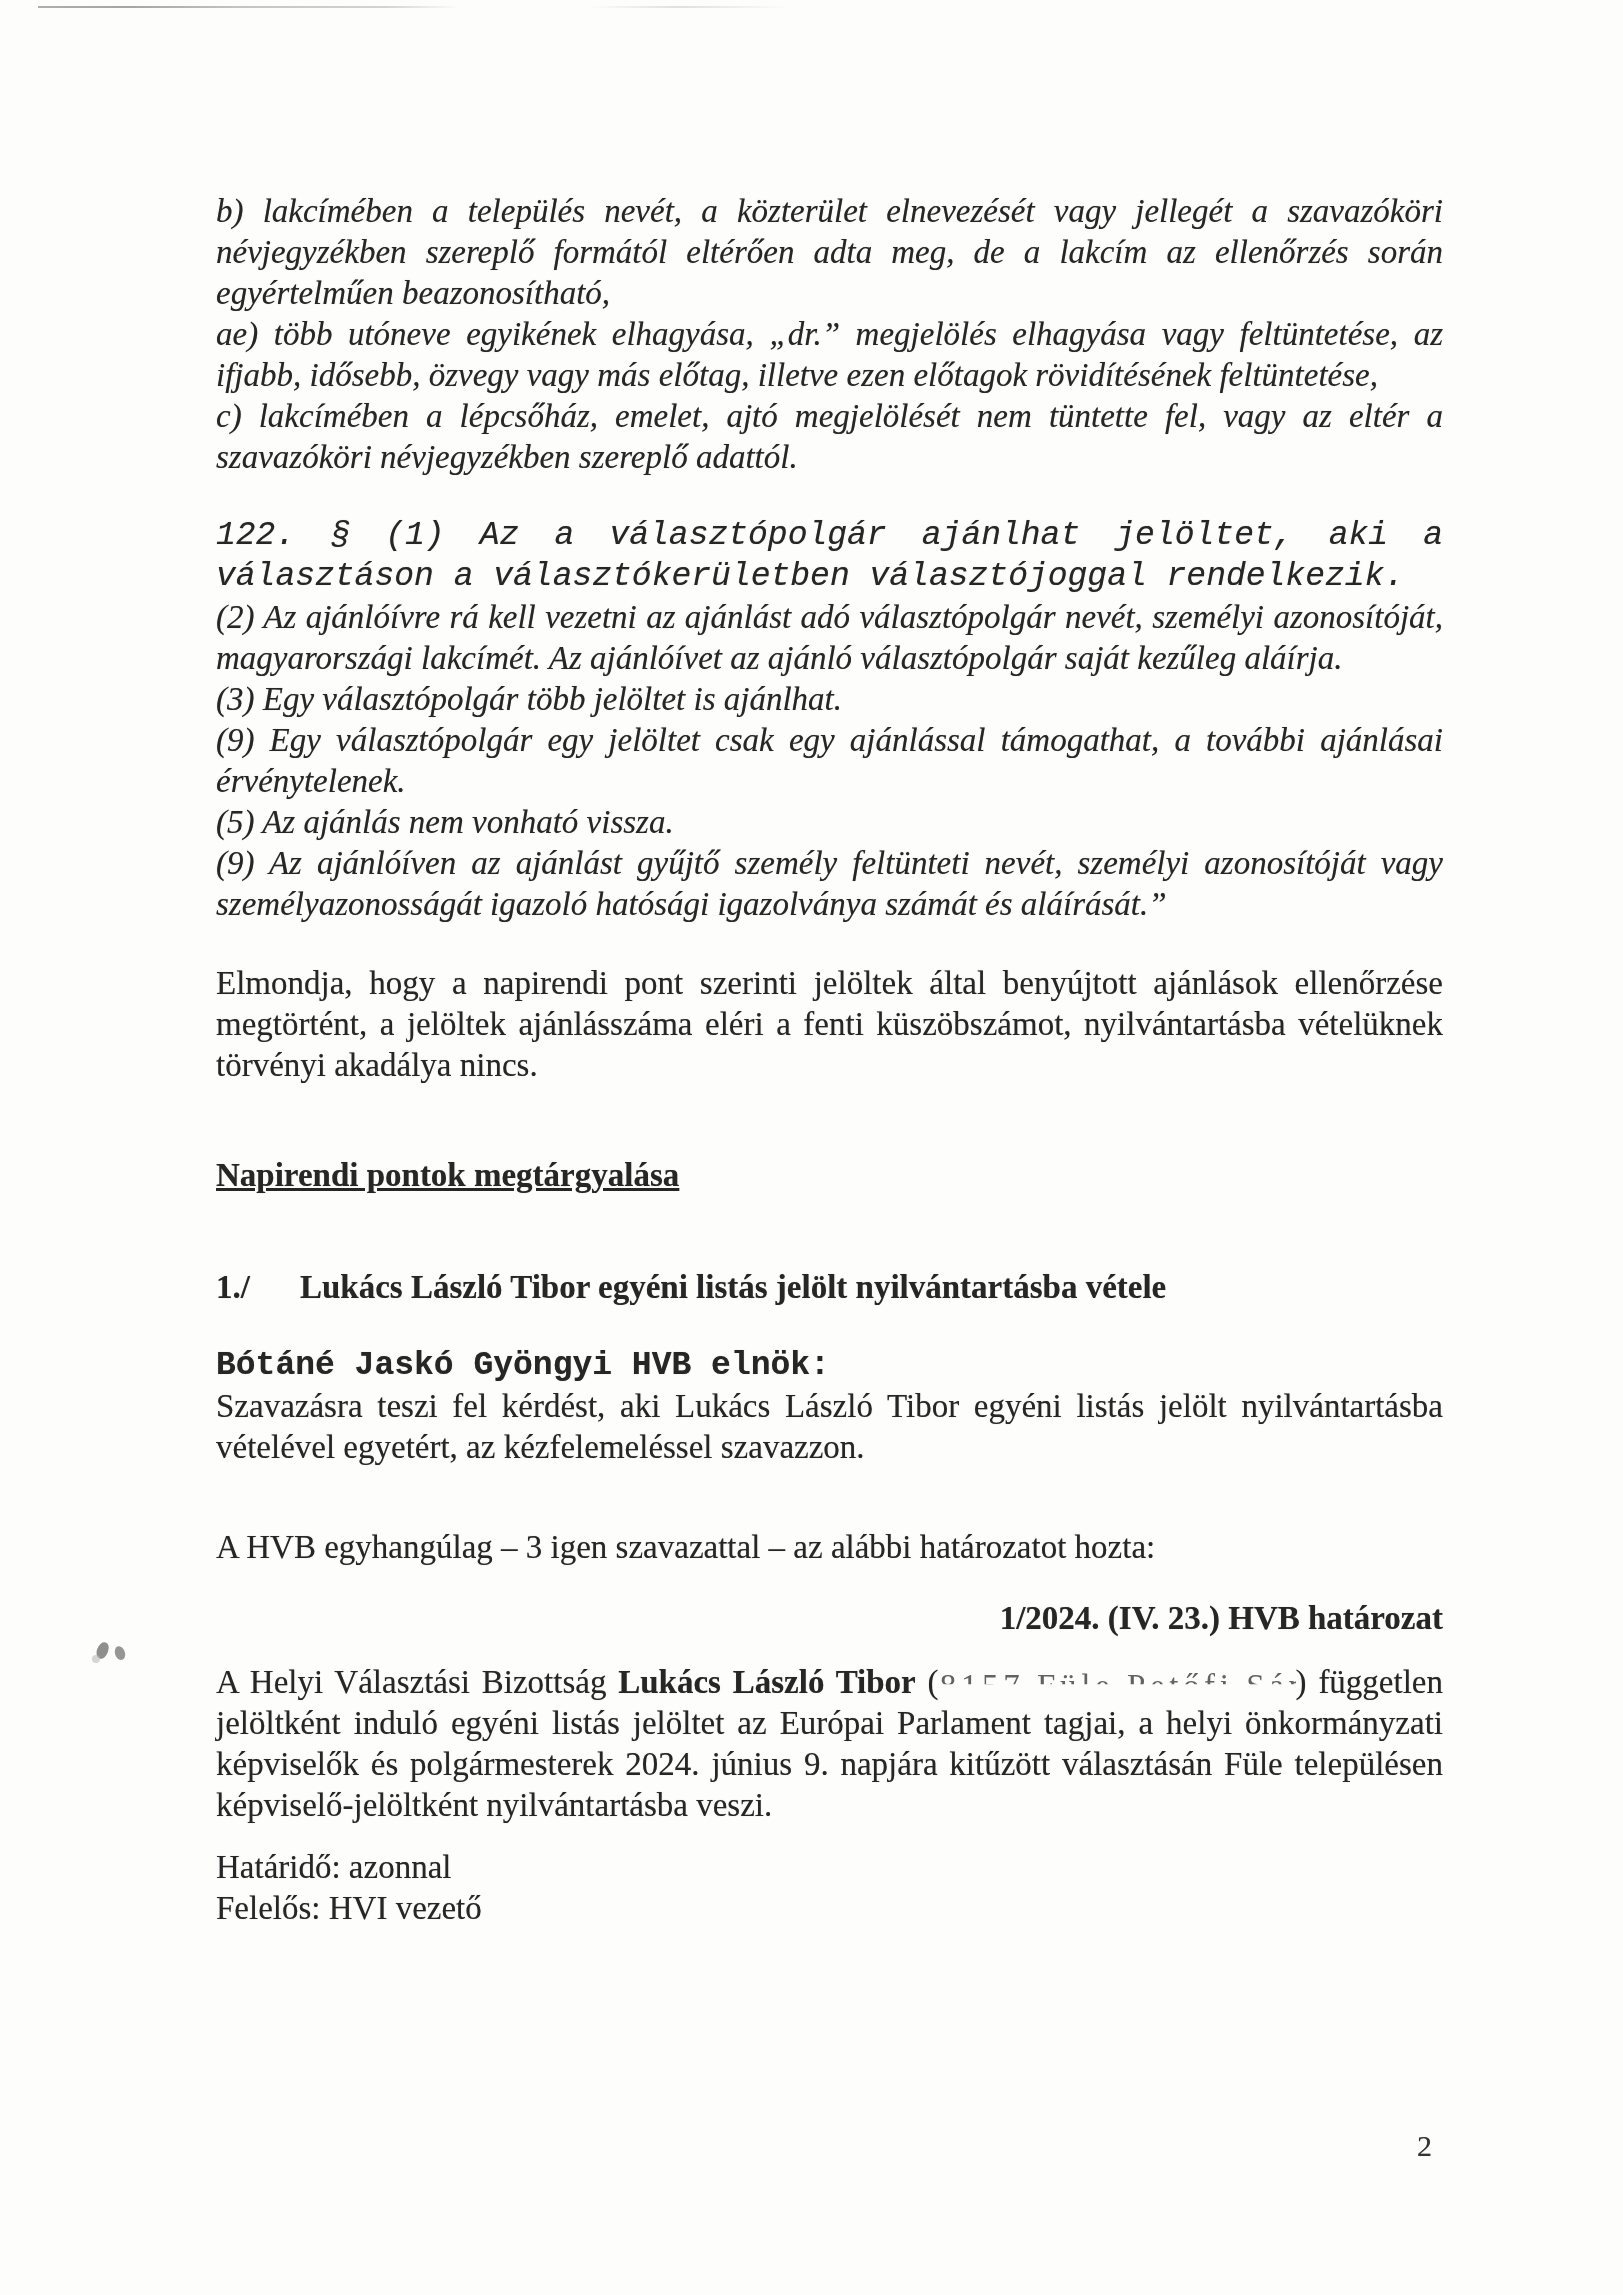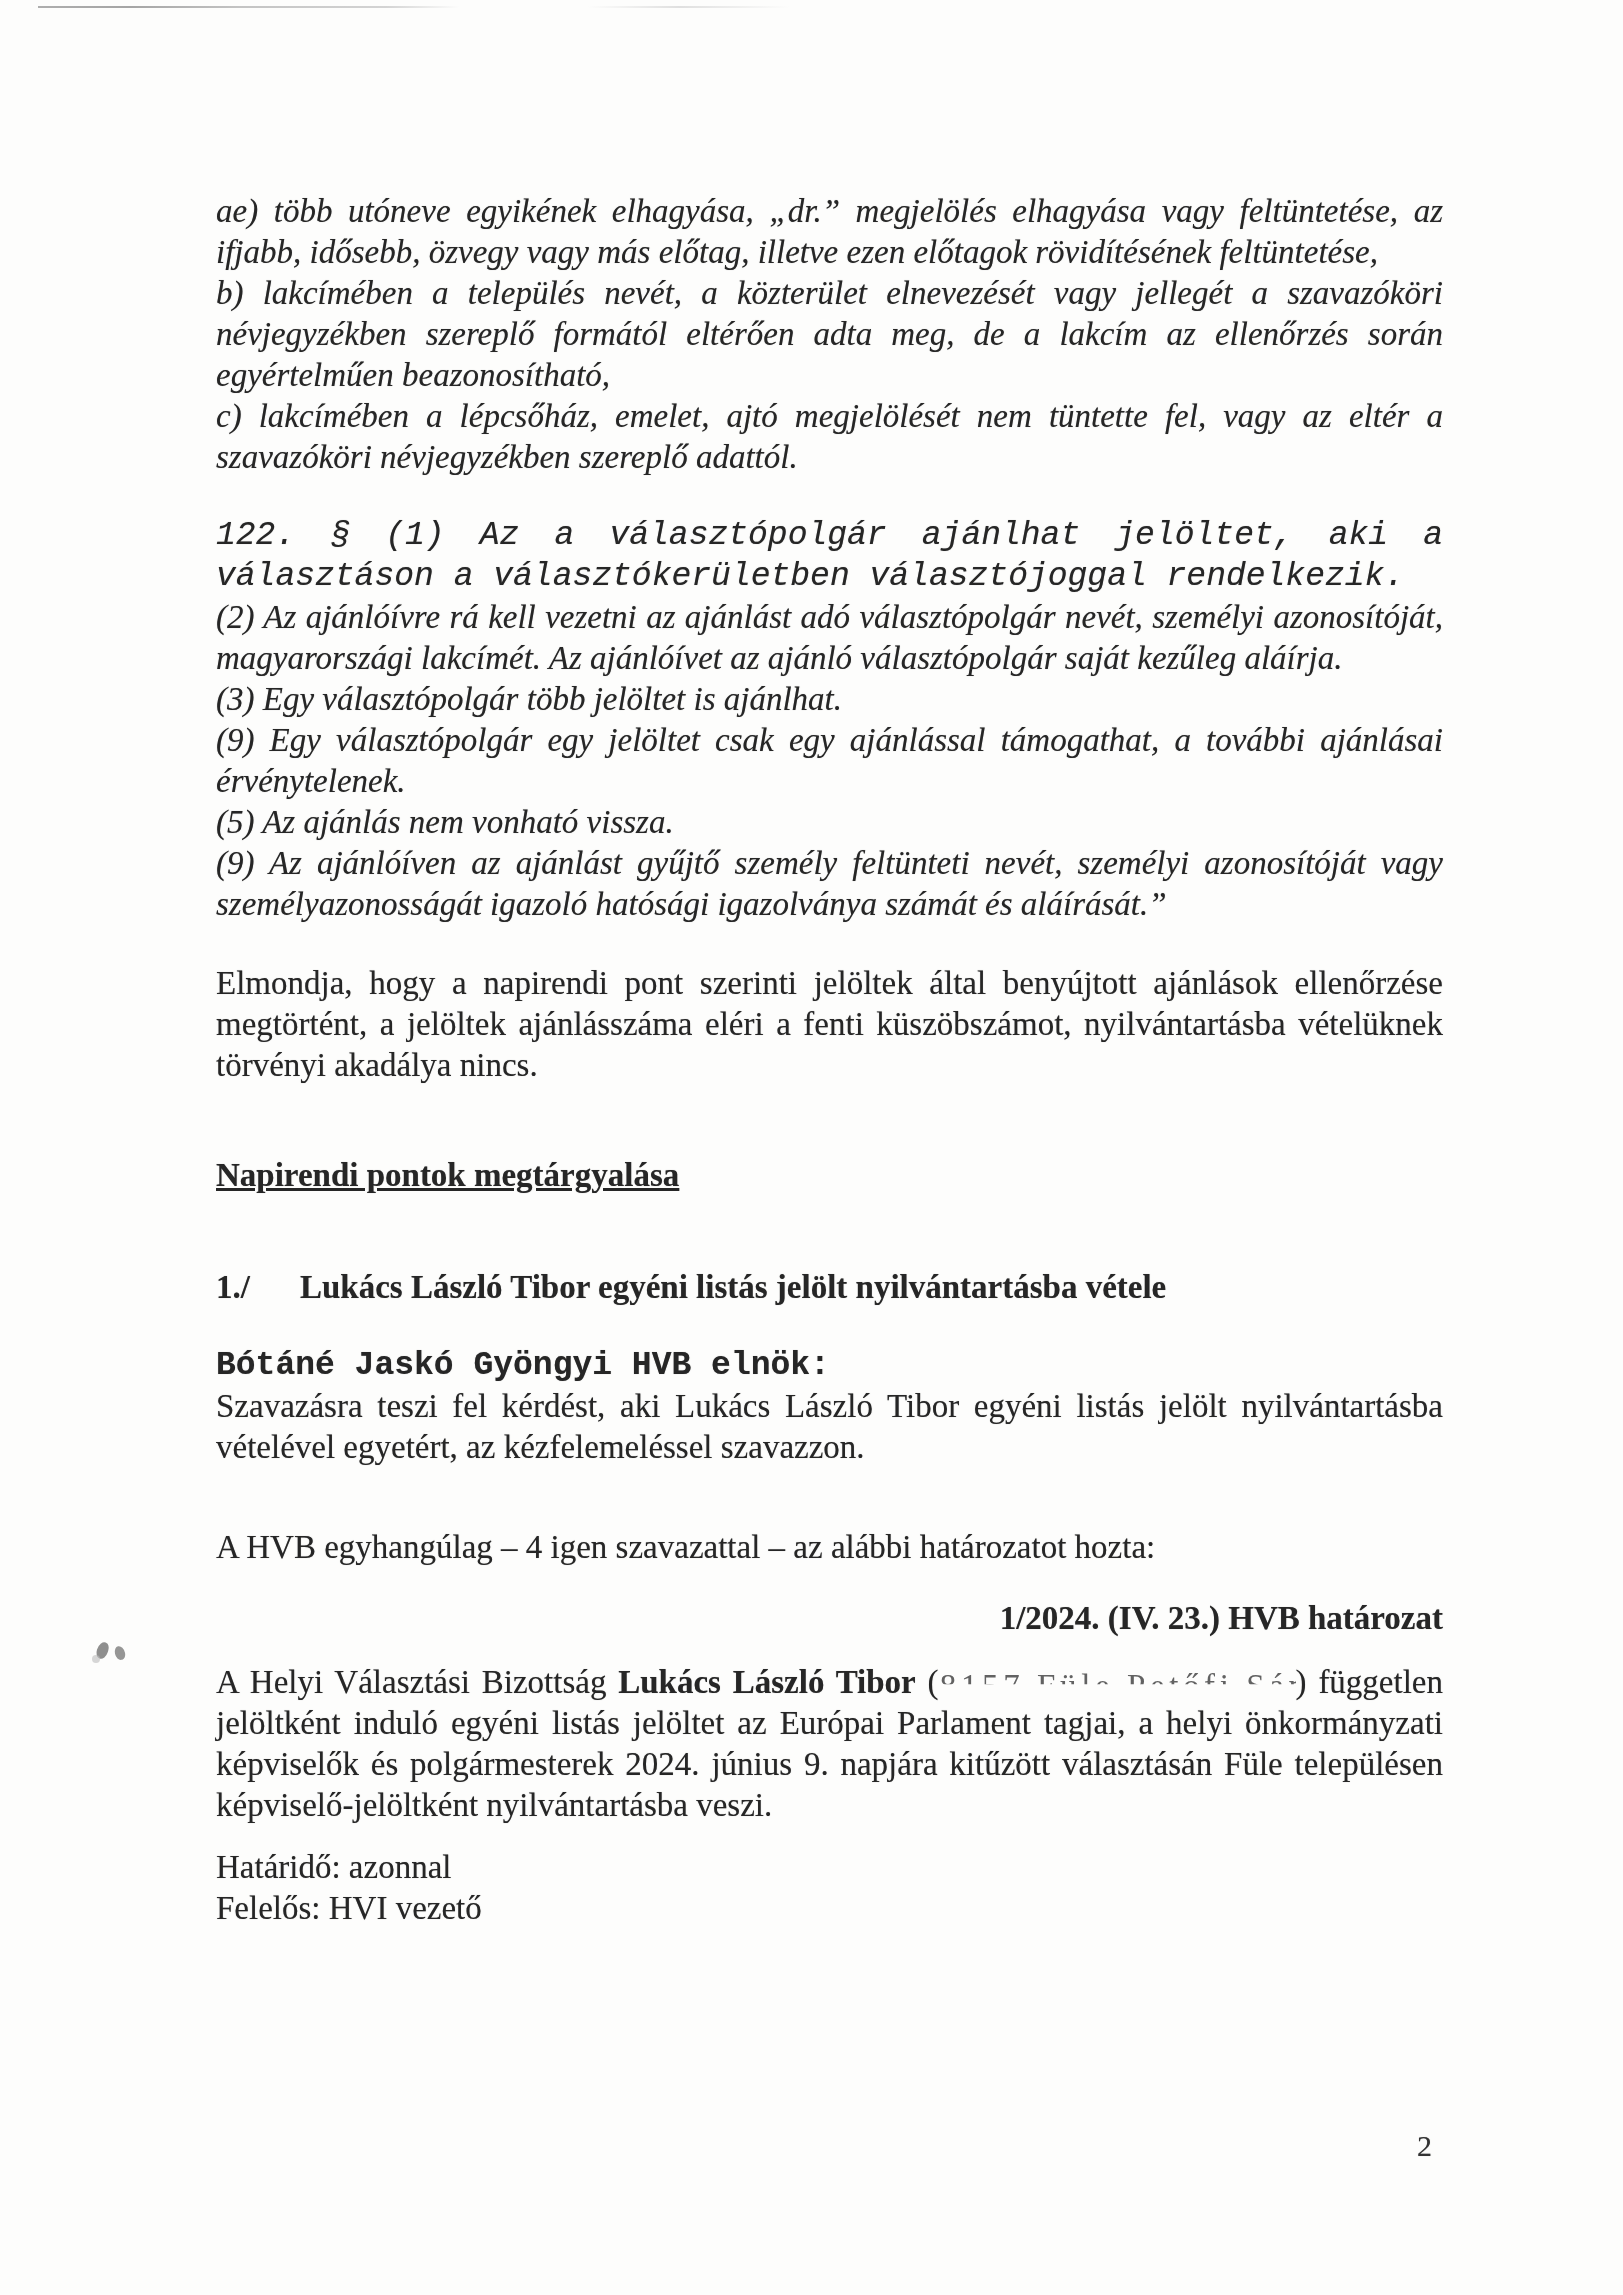--- a/index.html
+++ b/index.html
@@ -64,41 +64,41 @@
 </style>
 </head>
 <body>
 
 <div class="page">
 
   <div class="scan-line"></div>
 
   <div class="content">
 
+    <p class="quote">b) lakcímében a település nevét, a közterület elnevezését vagy jellegét a szavazóköri névjegyzékben szereplő formától eltérően adta meg, de a lakcím az ellenőrzés során egyértelműen beazonosítható,</p>
     <p class="quote">ae) több utóneve egyikének elhagyása, „dr.” megjelölés elhagyása vagy feltüntetése, az ifjabb, idősebb, özvegy vagy más előtag, illetve ezen előtagok rövidítésének feltüntetése,</p>
-    <p class="quote">b) lakcímében a település nevét, a közterület elnevezését vagy jellegét a szavazóköri névjegyzékben szereplő formától eltérően adta meg, de a lakcím az ellenőrzés során egyértelműen beazonosítható,</p>
     <p class="quote">c) lakcímében a lépcsőház, emelet, ajtó megjelölését nem tüntette fel, vagy az eltér a szavazóköri névjegyzékben szereplő adattól.</p>
 
     <p class="quote m-blank">122. § (1) Az a választópolgár ajánlhat jelöltet, aki a választáson a választókerületben választójoggal rendelkezik.</p>
     <p class="quote">(2) Az ajánlóívre rá kell vezetni az ajánlást adó választópolgár nevét, személyi azonosítóját, magyarországi lakcímét. Az ajánlóívet az ajánló választópolgár saját kezűleg aláírja.</p>
     <p class="quote">(3) Egy választópolgár több jelöltet is ajánlhat.</p>
     <p class="quote">(9) Egy választópolgár egy jelöltet csak egy ajánlással támogathat, a további ajánlásai érvénytelenek.</p>
     <p class="quote">(5) Az ajánlás nem vonható vissza.</p>
     <p class="quote">(9) Az ajánlóíven az ajánlást gyűjtő személy feltünteti nevét, személyi azonosítóját vagy személyazonosságát igazoló hatósági igazolványa számát és aláírását.”</p>
 
     <p class="m-blank2">Elmondja, hogy a napirendi pont szerinti jelöltek által benyújtott ajánlások ellenőrzése megtörtént, a jelöltek ajánlásszáma eléri a fenti küszöbszámot, nyilvántartásba vételüknek törvényi akadálya nincs.</p>
 
     <p class="b m-big">Napirendi pontok megtárgyalása</p>
 
     <p class="m-big2"><span class="agenda-num">1./</span><span class="agenda-title">Lukács László Tibor egyéni listás jelölt nyilvántartásba vétele</span></p>
 
     <p class="b m-blank">Bótáné Jaskó Gyöngyi HVB elnök:</p>
     <p>Szavazásra teszi fel kérdést, aki Lukács László Tibor egyéni listás jelölt nyilvántartásba vételével egyetért, az kézfelemeléssel szavazzon.</p>
 
-    <p class="m-mid">A HVB egyhangúlag – 4 igen szavazattal – az alábbi határozatot hozta:</p>
+    <p class="m-mid">A HVB egyhangúlag – 3 igen szavazattal – az alábbi határozatot hozta:</p>
 
     <p class="b center m-head">1/2024. (IV. 23.) HVB határozat</p>
 
     <p class="m-after-head"><span>A Helyi Választási Bizottság </span><span class="b">Lukács László Tibor</span><span> (</span><span class="redacted-wrap"><span class="redacted-text">8157 Füle Petőfi Sánd</span></span><span>)</span><span> független jelöltként induló egyéni listás jelöltet az Európai Parlament tagjai, a helyi önkormányzati képviselők és polgármesterek 2024. június 9. napjára kitűzött választásán Füle településen képviselő-jelöltként nyilvántartásba veszi.</span></p>
 
     <p class="m-small">Határidő: azonnal</p>
     <p>Felelős: HVI vezető</p>
 
   </div>
 

